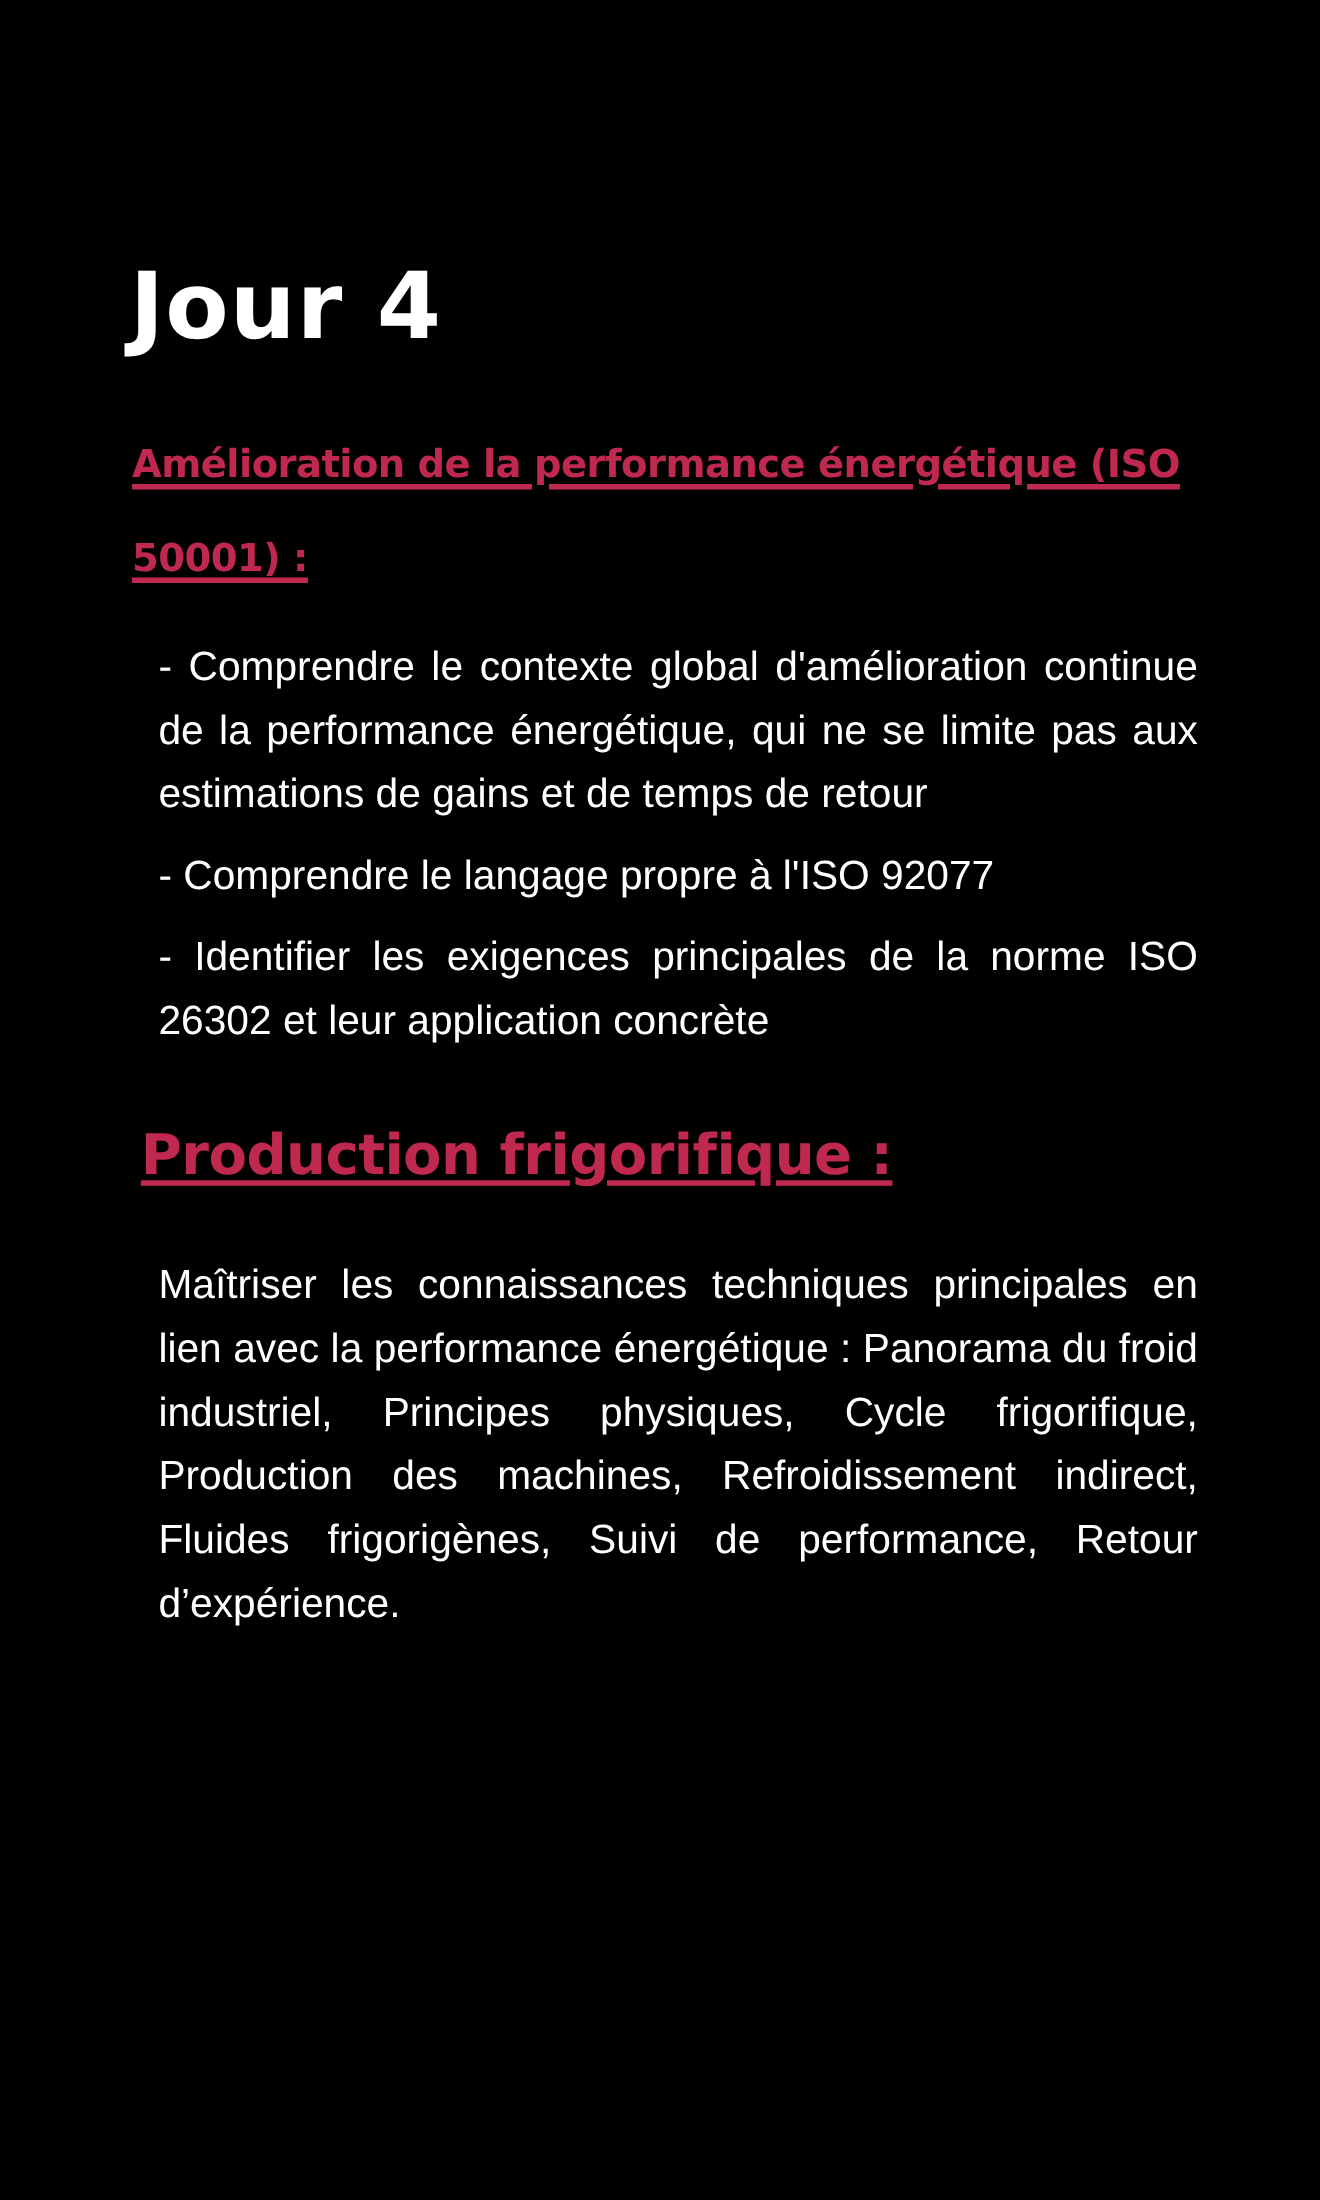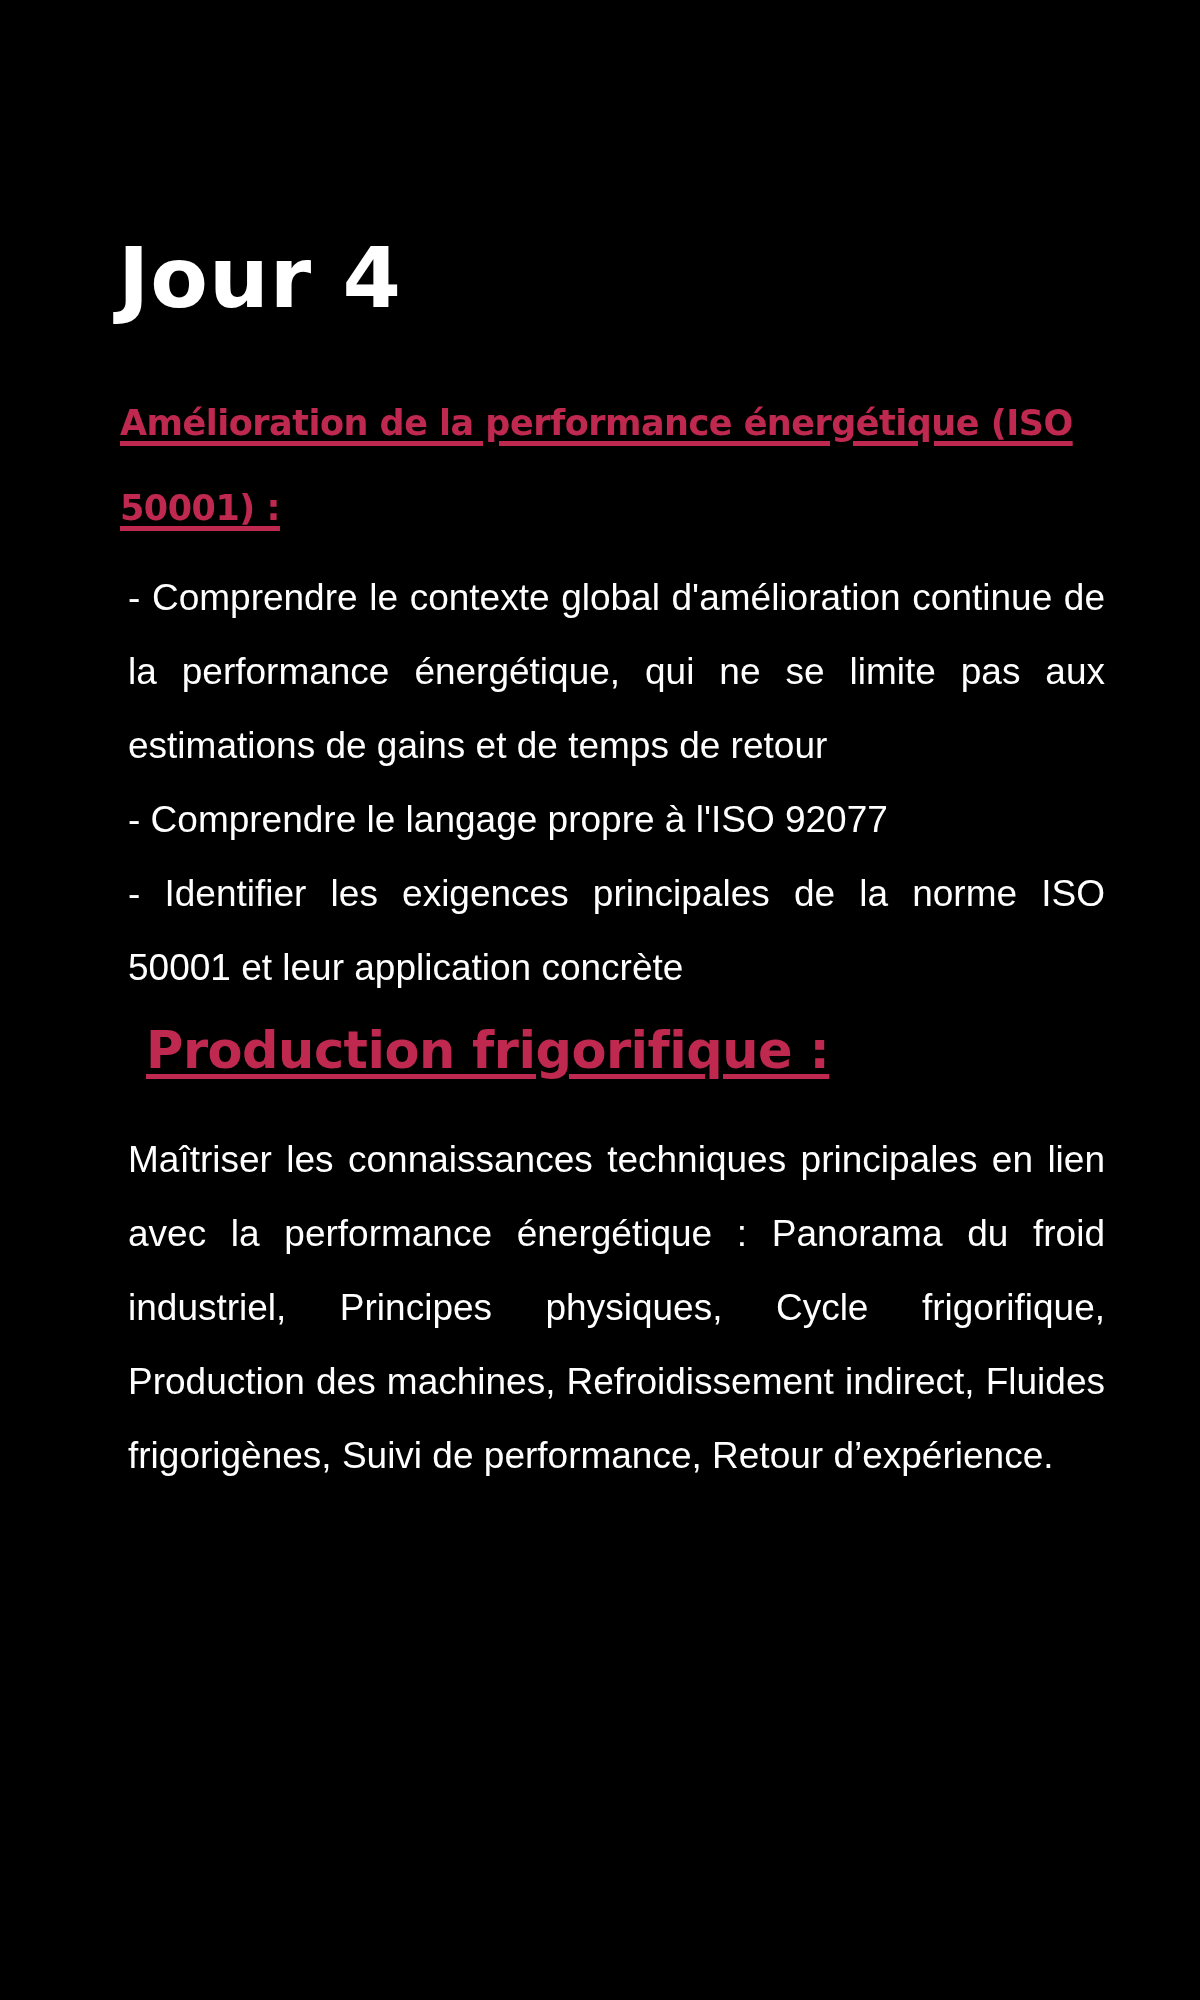--- a/index.html
+++ b/index.html
@@ -45,29 +45,28 @@
       letter-spacing: -0.5px;
     }
     .h-froid {
       position: absolute;
       left: 128px;
       top: 1012px;
       width: 980px;
       font-size: 51px;
       line-height: 78px;
       letter-spacing: -0.5px;
-      margin-left: 18px;
     }
     .body-text {
       font-family: "Liberation Sans", sans-serif;
       font-size: 37px;
-      line-height: 74px;
+      line-height: 58px;
       color: #ffffff;
       text-align: justify;
-      margin: 0;
+      margin: 16px;
     }
     .iso-list {
       position: absolute;
       left: 128px;
       top: 561px;
       width: 977px;
     }
     .iso-list .body-text {
       text-align: justify;
     }
@@ -81,21 +80,21 @@
 </head>
 <body>
 
 <h1 class="page-title">Jour 4</h1>
 
 <section>
   <h2 class="section-heading h-iso">Amélioration de la performance énergétique (ISO 50001) :</h2>
   <div class="iso-list">
     <p class="body-text">- Comprendre le contexte global d'amélioration continue de la performance énergétique, qui ne se limite pas aux estimations de gains et de temps de retour</p>
     <p class="body-text">- Comprendre le langage propre à l'ISO 92077</p>
-    <p class="body-text">- Identifier les exigences principales de la norme ISO 50001 et leur application concrète</p>
+    <p class="body-text">- Identifier les exigences principales de la norme ISO 26302 et leur application concrète</p>
   </div>
 </section>
 
 <section>
   <h2 class="section-heading h-froid">Production frigorifique :</h2>
   <div class="froid-text">
     <p class="body-text">Maîtriser les connaissances techniques principales en lien avec la performance énergétique : Panorama du froid industriel, Principes physiques, Cycle frigorifique, Production des machines, Refroidissement indirect, Fluides frigorigènes, Suivi de performance, Retour d’expérience.</p>
   </div>
 </section>
 

